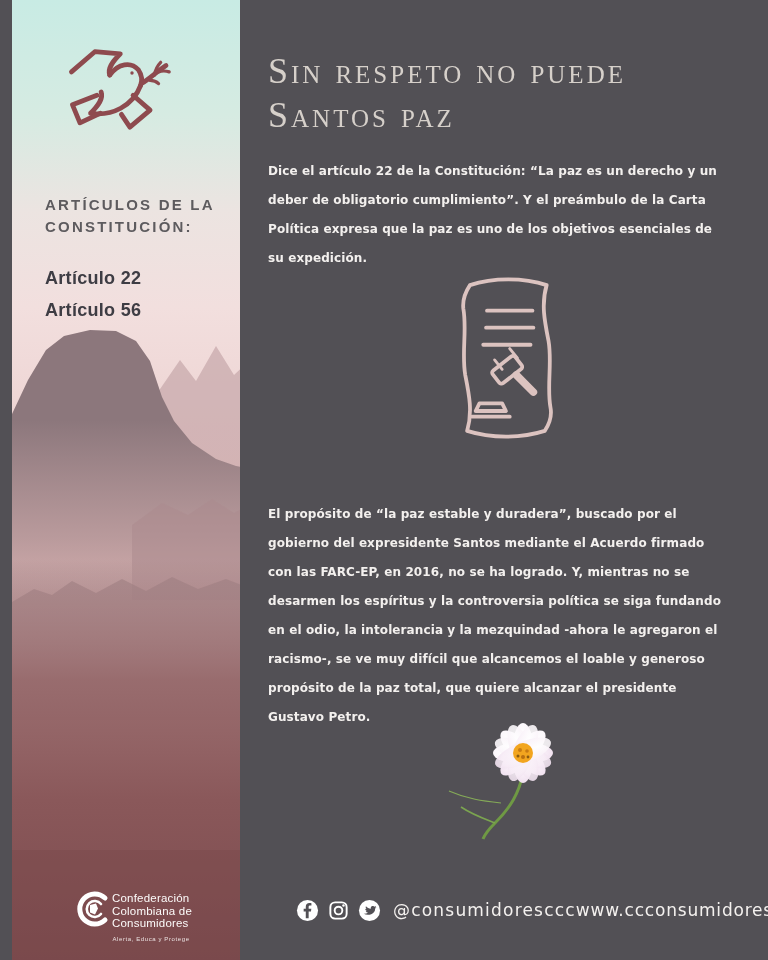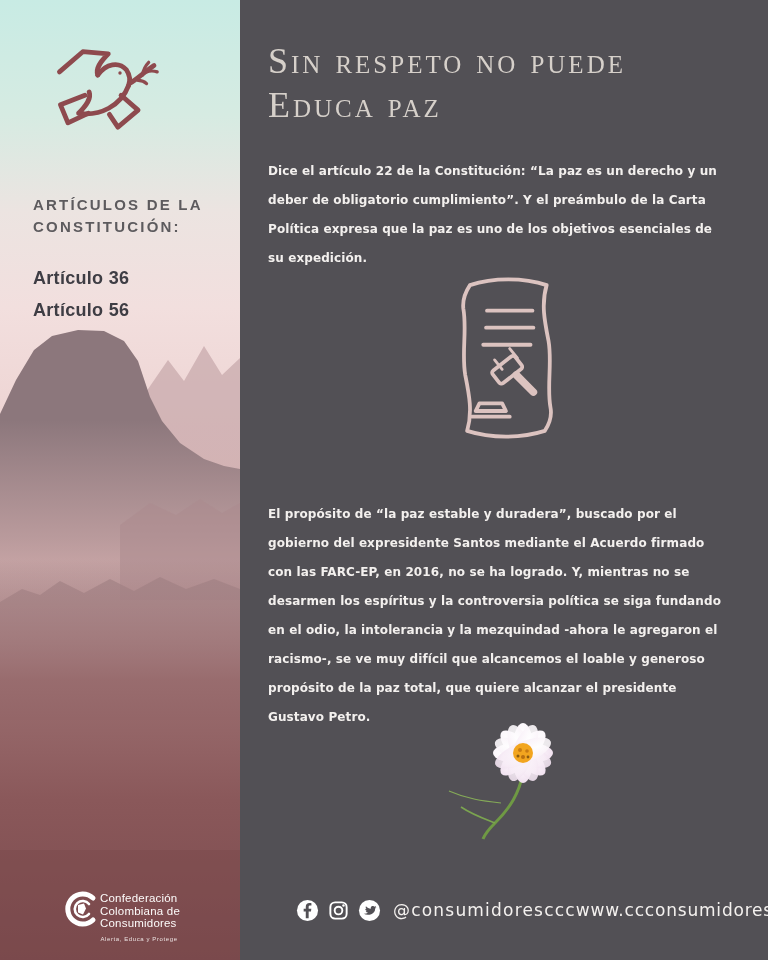--- a/index.html
+++ b/index.html
@@ -2,42 +2,42 @@
 <html><head>
 <meta charset="utf-8">
 <style>
   html,body{margin:0;padding:0;background:#222;}
   .poster{
     position:relative;width:768px;height:960px;overflow:hidden;
     font-family:"Liberation Sans",sans-serif;
     background:#525055;
   }
   
-  .sidebar{position:absolute;left:0;top:0;width:240px;height:960px;overflow:hidden;}
+  .sidebar{position:absolute;left:12px;top:0;width:240px;height:960px;overflow:hidden;}
   .sidebar-bg{position:absolute;left:0;top:0;}
   .dove-wrap{position:absolute;left:44px;top:40px;width:118px;height:102px;}
   .articles{position:absolute;left:33px;top:194px;width:180px;}
   .articles h2{
     margin:0;font-size:15px;font-weight:600;letter-spacing:2.2px;
     color:#5d5b5e;line-height:1.45;text-transform:uppercase;
   }
   .articles ul{list-style:none;margin:30px 0 0 0;padding:0;}
   .articles li{
     font-size:18px;font-weight:700;color:#3e3d44;margin-bottom:11px;letter-spacing:.3px;
   }
   .org-logo{
     position:absolute;left:0;bottom:18px;width:240px;text-align:center;color:#fdfbfa;
   }
   .org-logo .row{display:flex;align-items:center;justify-content:center;}
   .org-name{text-align:left;font-size:11.5px;line-height:1.12;font-weight:400;letter-spacing:.2px;}
   .org-tagline{font-size:6px;letter-spacing:.6px;opacity:.85;margin-top:3px;margin-left:38px;}
   
   .content{position:absolute;left:240px;top:0;width:528px;height:960px;background:#525055;}
   .title{
-    position:absolute;left:28px;top:40px;width:470px;margin:0;
+    position:absolute;left:28px;top:50px;width:470px;margin:0;
     font-family:"Liberation Serif","DejaVu Serif",serif;
     font-weight:400;font-variant:small-caps;
     font-size:36px;line-height:1.22;letter-spacing:3px;color:#d6d0ca;
   }
   .para{
     position:absolute;left:28px;width:456px;margin:0;
     font-family:"DejaVu Sans",sans-serif;
     font-size:12px;font-weight:700;line-height:29px;color:#f3f0ee;letter-spacing:.1px;
   }
   .para1{top:157px;}
@@ -114,21 +114,21 @@
         <path d="M92,33 C93,28 95,24 98,21" stroke-width="3"></path>
         <path d="M96,30 C99,29 103,29 106,30" stroke-width="3"></path>
         <path d="M88,38 C91,38 94,39 96,41" stroke-width="3"></path>
         <circle cx="71" cy="31" r="1.6" fill="#8e4a4e" stroke="none"></circle>
       </svg>
     </div>
 
     <div class="articles">
       <h2>ARTÍCULOS DE LA CONSTITUCIÓN:</h2>
       <ul>
-        <li>Artículo 36</li>
+        <li>Artículo 22</li>
         <li>Artículo 56</li>
       </ul>
     </div>
 
     <div class="org-logo">
       <div class="row">
         <span>
           <svg width="40" height="40" viewBox="0 0 40 40" fill="none">
             <path d="M33,9 A15,15 0 1 0 33,31" stroke="#ffffff" stroke-width="5" stroke-linecap="round"></path>
             <path d="M29,15 A8,8 0 1 0 29,25" stroke="#ffffff" stroke-width="2.6" stroke-linecap="round"></path>
@@ -139,21 +139,21 @@
           <div>Confederación</div>
           <div>Colombiana de</div>
           <div>Consumidores</div>
         </span>
       </div>
       <div class="org-tagline">Alerta, Educa y Protege</div>
     </div>
   </aside>
 
   <main class="content">
-    <h1 class="title"><span>Sin respeto no puede</span><br><span>Educa paz</span></h1>
+    <h1 class="title"><span>Sin respeto no puede</span><br><span>Santos paz</span></h1>
 
     <p class="para para1">Dice el artículo 22 de la Constitución: “La paz es un derecho y un deber de obligatorio cumplimiento”. Y el preámbulo de la Carta Política expresa que la paz es uno de los objetivos esenciales de su expedición.</p>
 
     <div class="doc-icon-wrap">
       <svg width="142" height="172" viewBox="0 0 150 180" fill="none" stroke="#dcc3c0" stroke-width="4" stroke-linecap="round" stroke-linejoin="round">
         <path d="M38,13 C62,5 95,5 119,13 C113,33 117,52 121,72 C125,95 119,120 123,142 C125,152 121,161 117,167 C92,175 60,175 35,167 C41,147 37,128 33,108 C29,85 35,60 31,38 C30,29 34,19 38,13 Z"></path>
         <path d="M56,40 L104,40"></path>
         <path d="M55,58 L105,58"></path>
         <path d="M52,76 L102,76"></path>
         <g transform="translate(4,0)">

